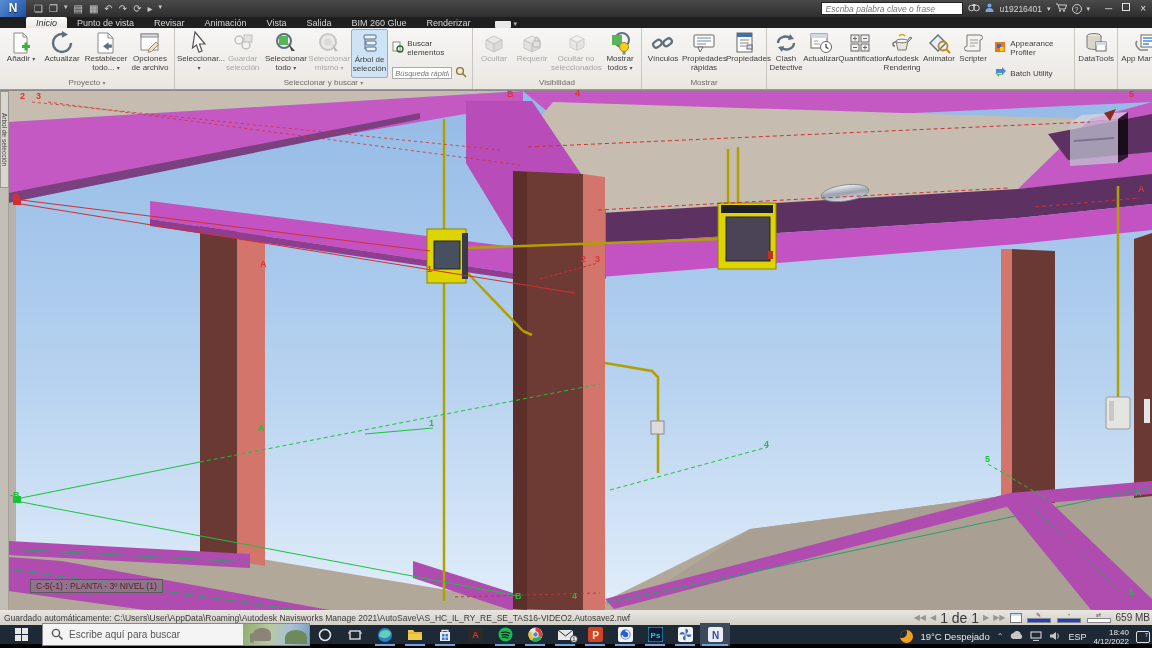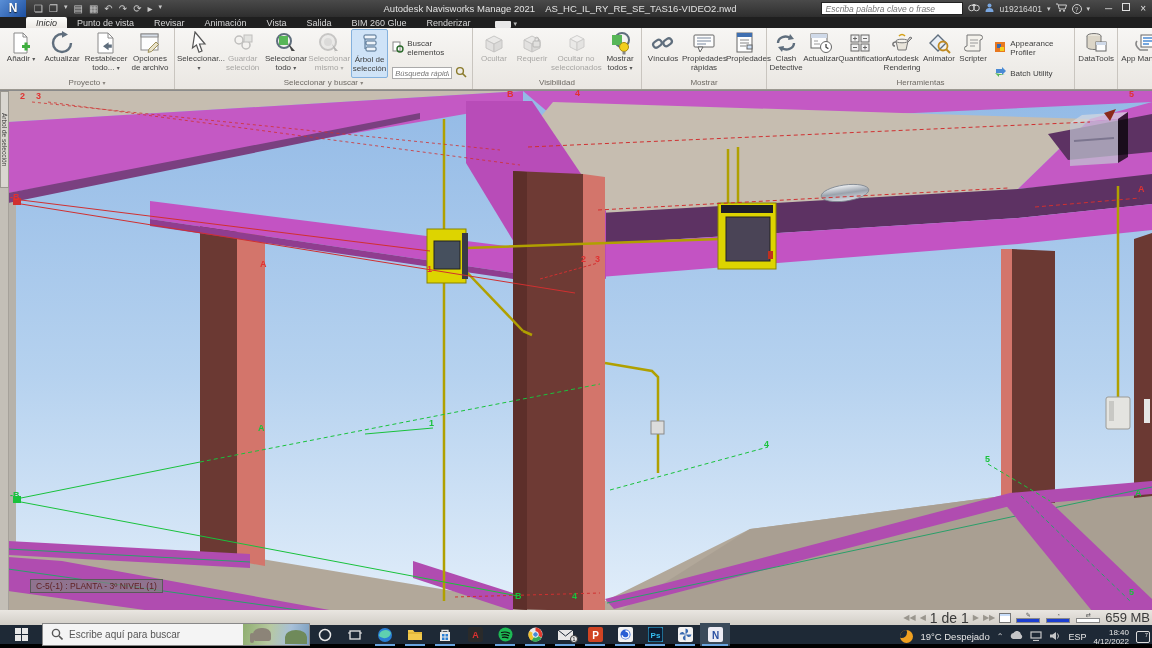--- a/index.html
+++ b/index.html
@@ -113,24 +113,20 @@
       <span>❏</span>
       <span>❐</span>
       <span style="font-size:7px">▾</span>
       <span>▤</span>
       <span>▦</span>
       <span>↶</span>
       <span>↷</span>
       <span>⟳</span>
       <span>▸</span>
       <span style="font-size:7px">▾</span>
-    </div>
-    <div id="tb-title">
-      <span>Autodesk Navisworks Manage 2021</span>&nbsp;&nbsp;&nbsp;
-      <span>AS_HC_IL_RY_RE_SE_TAS16-VIDEO2.nwd</span>
     </div>
     <div id="tb-right">
       <input id="infocenter-input" placeholder="Escriba palabra clave o frase" style="">
       <span class="tb-ico">
         <svg width="12" height="9">
             <circle cx="3.5" cy="5" r="2.8" fill="none" stroke="#cfcfcf"></circle>
             <circle cx="8.5" cy="5" r="2.8" fill="none" stroke="#cfcfcf"></circle>
             <rect x="4.5" y="1" width="3" height="2" fill="#cfcfcf"></rect>
           </svg>
       </span>
@@ -495,21 +491,20 @@
             <span>
               <svg width="13" height="12">
                   <rect x="1" y="2" width="5" height="8" fill="#ddd" stroke="#888"></rect>
                   <rect x="7" y="2" width="5" height="8" fill="#ccc" stroke="#888"></rect>
                 </svg>
             </span>
             <span>Comparar</span>
           </div>
         </div>
       </div>
-      <div class="rlab"><span>Herramientas</span></div>
     </div>
 
     <div class="rgroup">
       <div class="rbody">
         <div class="rbtn narrow">
           <div class="ric">
             <svg width="24" height="24">
                 <ellipse cx="10" cy="5" rx="7" ry="2.5" fill="#e8e4da" stroke="#777"></ellipse>
                 <path d="M3 5v11c0 1.4 3.1 2.5 7 2.5s7-1.1 7-2.5V5" fill="#dcd6c8" stroke="#777"></path>
                 <rect x="12" y="11" width="10" height="9" fill="#fdfdfd" stroke="#666"></rect>
@@ -698,40 +693,41 @@
         <span class="glabel g" style="left: 766px; top: 354px;">4</span>
         <span class="glabel g" style="left: 987px; top: 369px;">5</span>
         <span class="glabel g" style="left: 1131px; top: 502px;">5</span>
         <span class="glabel g" style="left: 1137px; top: 403px;">A</span>
       </div>
 
     <div id="view-label">C-5(-1) : PLANTA - 3º NIVEL (1)</div>
   </div>
 
   <div id="statusbar">
+    <span id="autosave">Guardado automáticamente: C:\Users\User\AppData\Roaming\Autodesk Navisworks Manage 2021\AutoSave\AS_HC_IL_RY_RE_SE_TAS16-VIDEO2.Autosave2.nwf</span>
     <div id="sb-right">
       <span class="navarr">◀◀</span>
       <span class="navarr">◀</span>
       <span style="font-size:14px">1 de 1</span>
       <span class="navarr">▶</span>
       <span class="navarr">▶▶</span>
       <span class="sheet-ico"></span>
       <div class="meter">
           <span class="mi">✎</span>
           <span class="bar"></span>
         </div>
       <div class="meter">
           <span class="mi">◔</span>
           <span class="bar"></span>
         </div>
       <div class="meter">
           <span class="mi">⇄</span>
           <span class="bar empty"></span>
         </div>
-      <span style="font-size:13px">659 MB</span>
+      <span style="font-size:10px">659 MB</span>
     </div>
   </div>
 
   <div id="taskbar">
     <div id="startbtn">
       <div class="wingrid">
           <div></div>
           <div></div>
           <div></div>
           <div></div>

